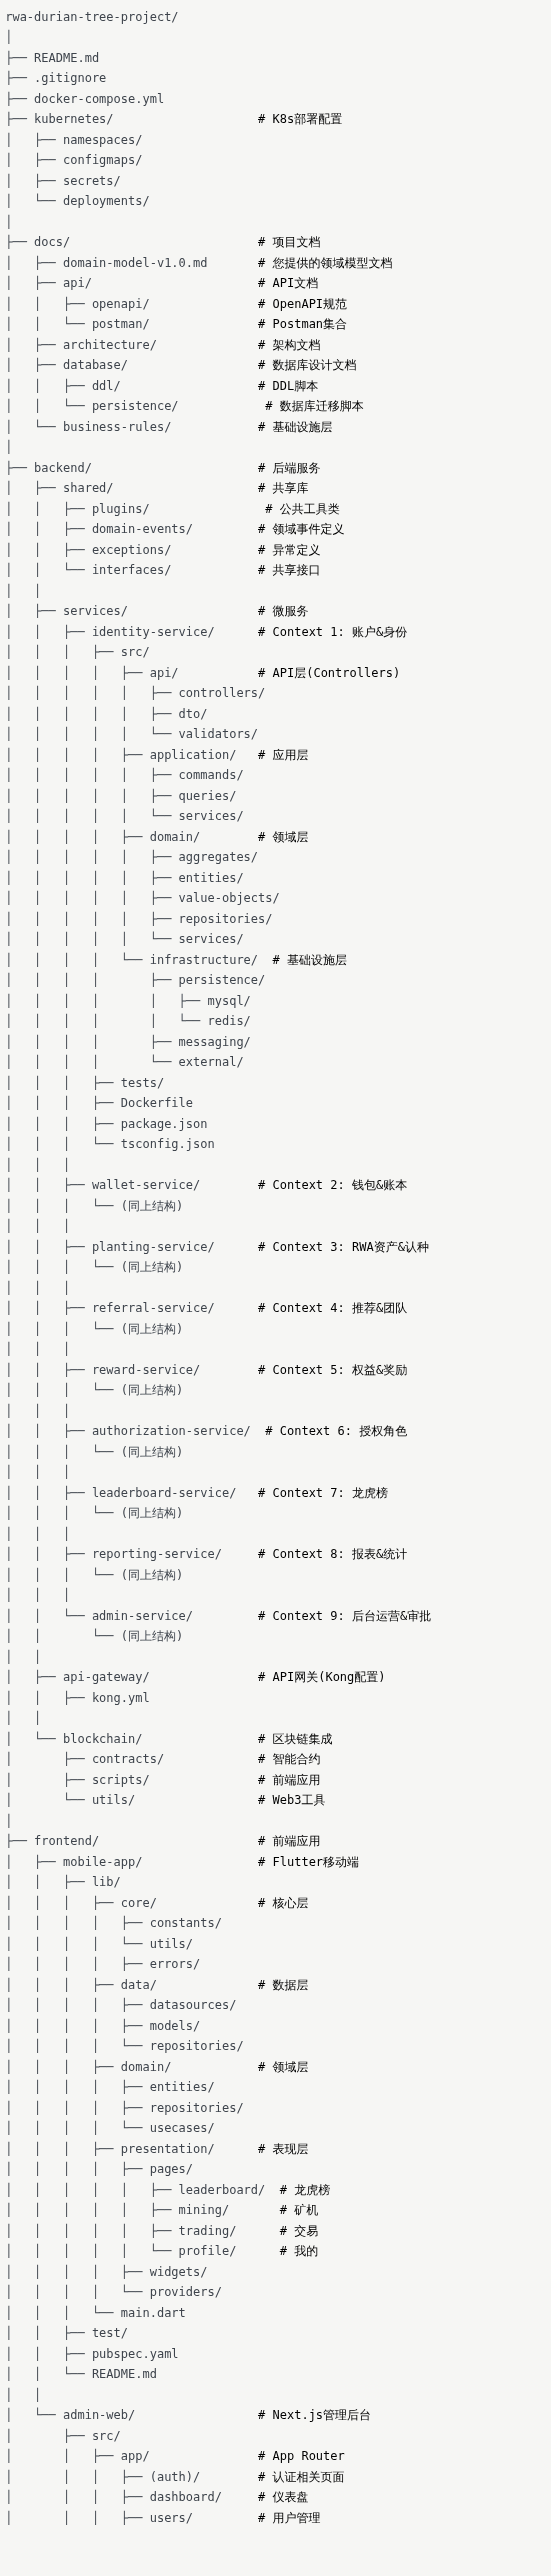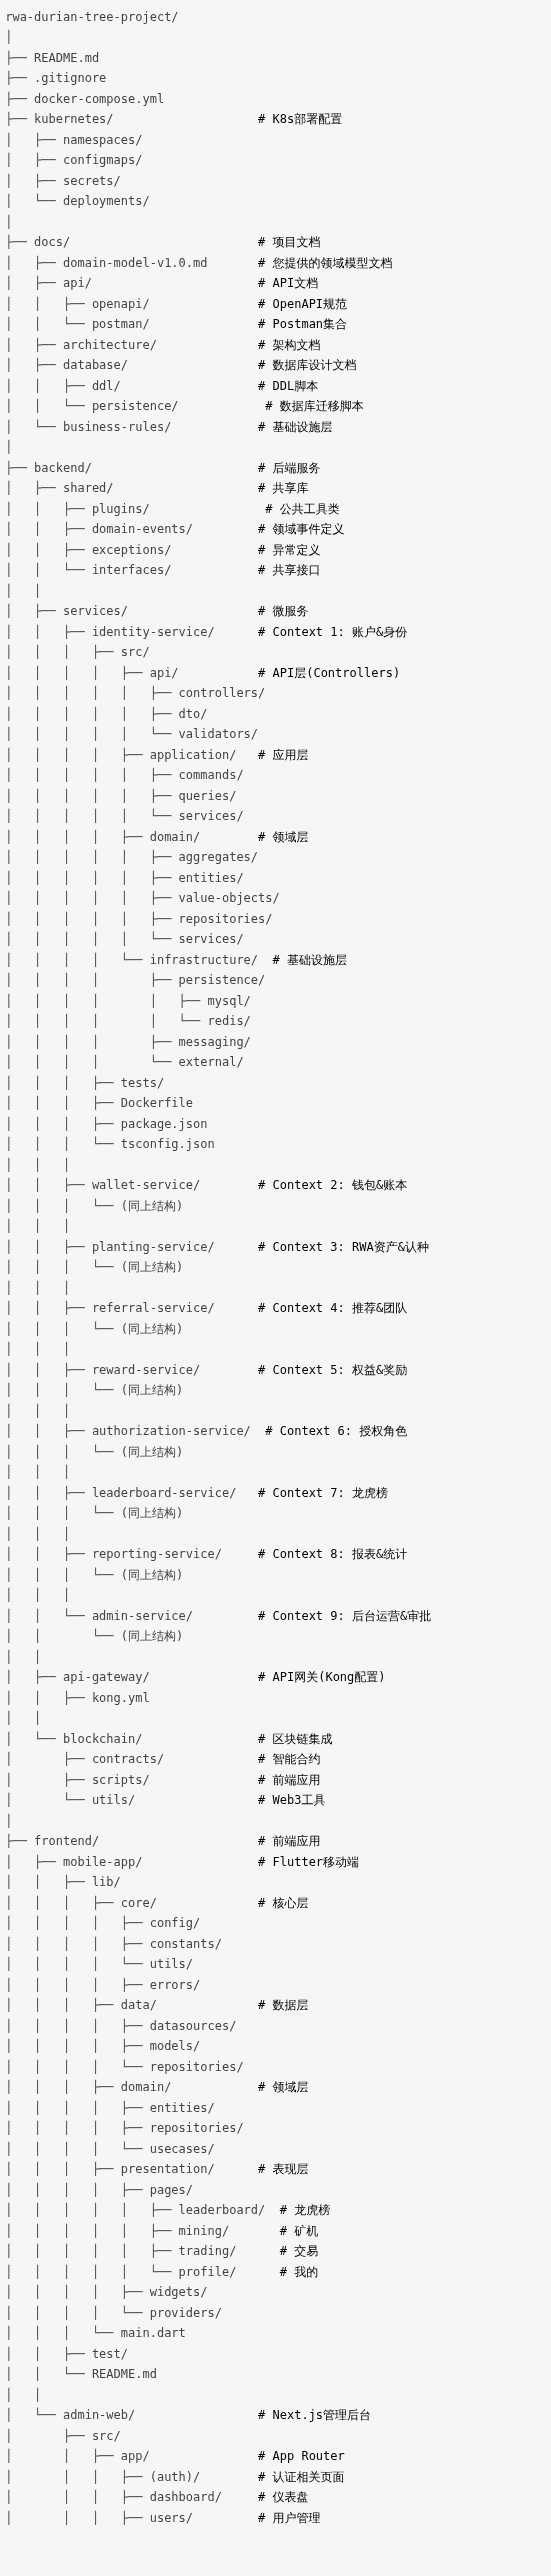--- a/index.html
+++ b/index.html
@@ -111,21 +111,20 @@
     <div class="line"><span class="guides">│   │</span><span class="name"></span></div>
     <div class="line"><span class="guides">│   └── </span><span class="name">blockchain/</span><span class="comment">                # 区块链集成</span></div>
     <div class="line"><span class="guides">│       ├── </span><span class="name">contracts/</span><span class="comment">             # 智能合约</span></div>
     <div class="line"><span class="guides">│       ├── </span><span class="name">scripts/</span><span class="comment">               # 前端应用</span></div>
     <div class="line"><span class="guides">│       └── </span><span class="name">utils/</span><span class="comment">                 # Web3工具</span></div>
     <div class="line"><span class="guides">│</span><span class="name"></span></div>
     <div class="line"><span class="guides">├── </span><span class="name">frontend/</span><span class="comment">                      # 前端应用</span></div>
     <div class="line"><span class="guides">│   ├── </span><span class="name">mobile-app/</span><span class="comment">                # Flutter移动端</span></div>
     <div class="line"><span class="guides">│   │   ├── </span><span class="name">lib/</span></div>
     <div class="line"><span class="guides">│   │   │   ├── </span><span class="name">core/</span><span class="comment">              # 核心层</span></div>
-    <div class="line"><span class="guides">│   │   │   │   ├── </span><span class="name">config/</span></div>
     <div class="line"><span class="guides">│   │   │   │   ├── </span><span class="name">constants/</span></div>
     <div class="line"><span class="guides">│   │   │   │   └── </span><span class="name">utils/</span></div>
     <div class="line"><span class="guides">│   │   │   │   ├── </span><span class="name">errors/</span></div>
     <div class="line"><span class="guides">│   │   │   ├── </span><span class="name">data/</span><span class="comment">              # 数据层</span></div>
     <div class="line"><span class="guides">│   │   │   │   ├── </span><span class="name">datasources/</span></div>
     <div class="line"><span class="guides">│   │   │   │   ├── </span><span class="name">models/</span></div>
     <div class="line"><span class="guides">│   │   │   │   └── </span><span class="name">repositories/</span></div>
     <div class="line"><span class="guides">│   │   │   ├── </span><span class="name">domain/</span><span class="comment">            # 领域层</span></div>
     <div class="line"><span class="guides">│   │   │   │   ├── </span><span class="name">entities/</span></div>
     <div class="line"><span class="guides">│   │   │   │   ├── </span><span class="name">repositories/</span></div>
@@ -133,20 +132,21 @@
     <div class="line"><span class="guides">│   │   │   ├── </span><span class="name">presentation/</span><span class="comment">      # 表现层</span></div>
     <div class="line"><span class="guides">│   │   │   │   ├── </span><span class="name">pages/</span></div>
     <div class="line"><span class="guides">│   │   │   │   │   ├── </span><span class="name">leaderboard/</span><span class="comment">  # 龙虎榜</span></div>
     <div class="line"><span class="guides">│   │   │   │   │   ├── </span><span class="name">mining/</span><span class="comment">       # 矿机</span></div>
     <div class="line"><span class="guides">│   │   │   │   │   ├── </span><span class="name">trading/</span><span class="comment">      # 交易</span></div>
     <div class="line"><span class="guides">│   │   │   │   │   └── </span><span class="name">profile/</span><span class="comment">      # 我的</span></div>
     <div class="line"><span class="guides">│   │   │   │   ├── </span><span class="name">widgets/</span></div>
     <div class="line"><span class="guides">│   │   │   │   └── </span><span class="name">providers/</span></div>
     <div class="line"><span class="guides">│   │   │   └── </span><span class="name">main.dart</span></div>
     <div class="line"><span class="guides">│   │   ├── </span><span class="name">test/</span></div>
+    <div class="line"><span class="guides">│   │   ├── </span><span class="name">pubspec.yaml</span></div>
     <div class="line"><span class="guides">│   │   └── </span><span class="name">README.md</span></div>
     <div class="line"><span class="guides">│   │</span><span class="name"></span></div>
     <div class="line"><span class="guides">│   └── </span><span class="name">admin-web/</span><span class="comment">                 # Next.js管理后台</span></div>
     <div class="line"><span class="guides">│       ├── </span><span class="name">src/</span></div>
     <div class="line"><span class="guides">│       │   ├── </span><span class="name">app/</span><span class="comment">               # App Router</span></div>
     <div class="line"><span class="guides">│       │   │   ├── </span><span class="name">(auth)/</span><span class="comment">        # 认证相关页面</span></div>
     <div class="line"><span class="guides">│       │   │   ├── </span><span class="name">dashboard/</span><span class="comment">     # 仪表盘</span></div>
     <div class="line"><span class="guides">│       │   │   ├── </span><span class="name">users/</span><span class="comment">         # 用户管理</span></div>
   </div>
 

